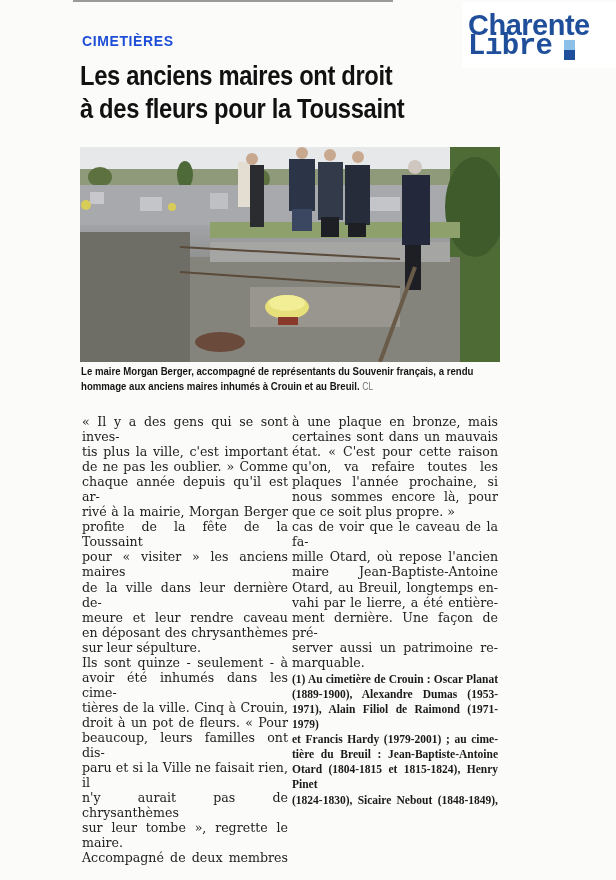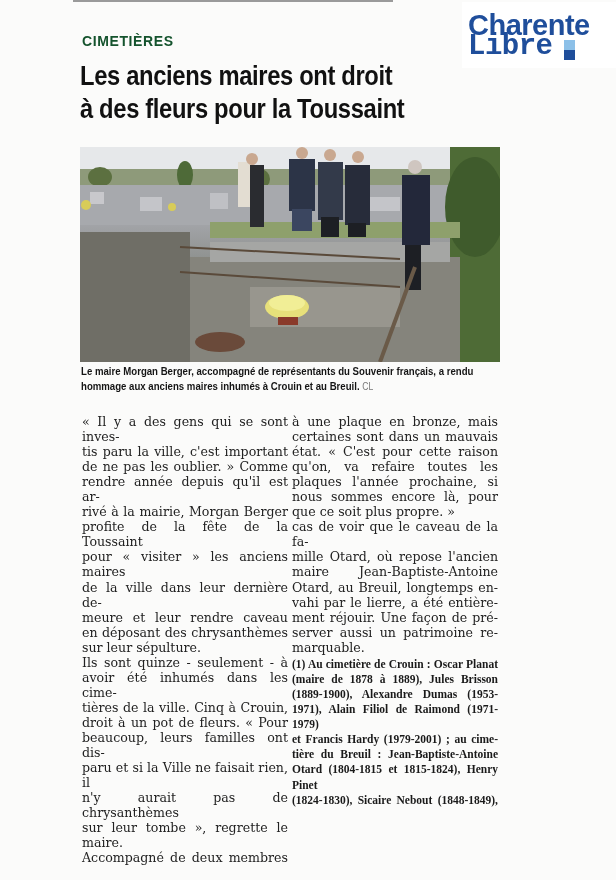--- a/index.html
+++ b/index.html
@@ -14,21 +14,21 @@
       font-family: "Liberation Sans", sans-serif; font-weight: bold; color: #1f4e9b;
       overflow: hidden;
     }
     .logo .l1 { position: absolute; left: 6px; top: 8px; font-size: 29px; letter-spacing: -0.5px; line-height: 30px; white-space: nowrap; }
     .logo .l2 { position: absolute; left: 6px; top: 30px; font-size: 29px; letter-spacing: -0.5px; line-height: 30px; white-space: nowrap; font-family: Liberation Mono, monospace; }
     .logo .sq { position: absolute; left: 102px; top: 38px; width: 11px; height: 20px; }
     .logo .sq .a { position: absolute; left: 0; top: 0; width: 11px; height: 10px; background: #8cc0e8; }
     .logo .sq .b { position: absolute; left: 0; top: 10px; width: 11px; height: 10px; background: #1f4e9b; }
     .rubric {
       position: absolute; left: 82px; top: 33px; font-family: "Liberation Sans", sans-serif;
-      font-weight: bold; font-size: 14px; color: #14532d; letter-spacing: 0.6px;
+      font-weight: bold; font-size: 14px; color: #1d4ed8; letter-spacing: 0.6px;
     }
     .headline {
       position: absolute; left: 80px; top: 60px; width: 400px;
       font-family: "Liberation Sans", sans-serif; font-weight: bold; font-size: 27px;
       line-height: 33px; color: #111; letter-spacing: -0.4px; transform: scaleX(0.88); transform-origin: left top;
       white-space: nowrap;
     }
     .photo {
       position: absolute; left: 80px; top: 147px; width: 420px; height: 215px; overflow: hidden;
       background: linear-gradient(#e4e6e8 0%, #dadcdc 12%, #9aa08a 18%, #a9aab0 30%, #8c8f8c 55%, #6e6e68 80%, #5b5a52 100%);
@@ -121,23 +121,23 @@
   </svg>
 </div>
 
 <div class="caption">
   <div>Le maire Morgan Berger, accompagné de représentants du Souvenir français, a rendu</div>
   <div><span>hommage aux anciens maires inhumés à Crouin et au Breuil.</span> <span class="credit">CL</span></div>
 </div>
 
 <div class="col col-left" id="colLeft">
     <p>« Il y a des gens qui se sont inves-</p>
-    <p>tis paru la ville, c'est important</p>
+    <p>tis plus la ville, c'est important</p>
     <p>de ne pas les oublier. » Comme</p>
-    <p>rendre année depuis qu'il est ar-</p>
+    <p>chaque année depuis qu'il est ar-</p>
     <p>rivé à la mairie, Morgan Berger</p>
     <p>profite de la fête de la Toussaint</p>
     <p>pour « visiter » les anciens maires</p>
     <p>de la ville dans leur dernière de-</p>
     <p>meure et leur rendre caveau</p>
     <p>en déposant des chrysanthèmes</p>
     <p class="last">sur leur sépulture.</p>
     <p>Ils sont quinze - seulement - à</p>
     <p>avoir été inhumés dans les cime-</p>
     <p>tières de la ville. Cinq à Crouin,</p>
@@ -156,27 +156,26 @@
       <p>état. « C'est pour cette raison</p>
       <p>qu'on, va refaire toutes les</p>
       <p>plaques l'année prochaine, si</p>
       <p>nous sommes encore là, pour</p>
       <p class="last">que ce soit plus propre. »</p>
       <p>cas de voir que le caveau de la fa-</p>
       <p>mille Otard, où repose l'ancien</p>
       <p>maire Jean-Baptiste-Antoine</p>
       <p>Otard, au Breuil, longtemps en-</p>
       <p>vahi par le lierre, a été entière-</p>
-      <p>ment réjouir. Une façon de pré-</p>
+      <p>ment dernière. Une façon de pré-</p>
       <p>server aussi un patrimoine re-</p>
       <p class="last">marquable.</p>
     </div>
   <div class="note" id="footnote">
       <p>(1) Au cimetière de Crouin : Oscar Planat</p>
-      <p>(maire de 1878 à 1889), Jules Brisson</p>
       <p>(1889-1900), Alexandre Dumas (1953-</p>
       <p>1971), Alain Filiol de Raimond (1971-1979)</p>
       <p>et Francis Hardy (1979-2001) ; au cime-</p>
       <p>tière du Breuil : Jean-Baptiste-Antoine</p>
       <p>Otard (1804-1815 et 1815-1824), Henry Pinet</p>
       <p>(1824-1830), Sicaire Nebout (1848-1849),</p>
     </div>
 </div>
 
 </body></html>

